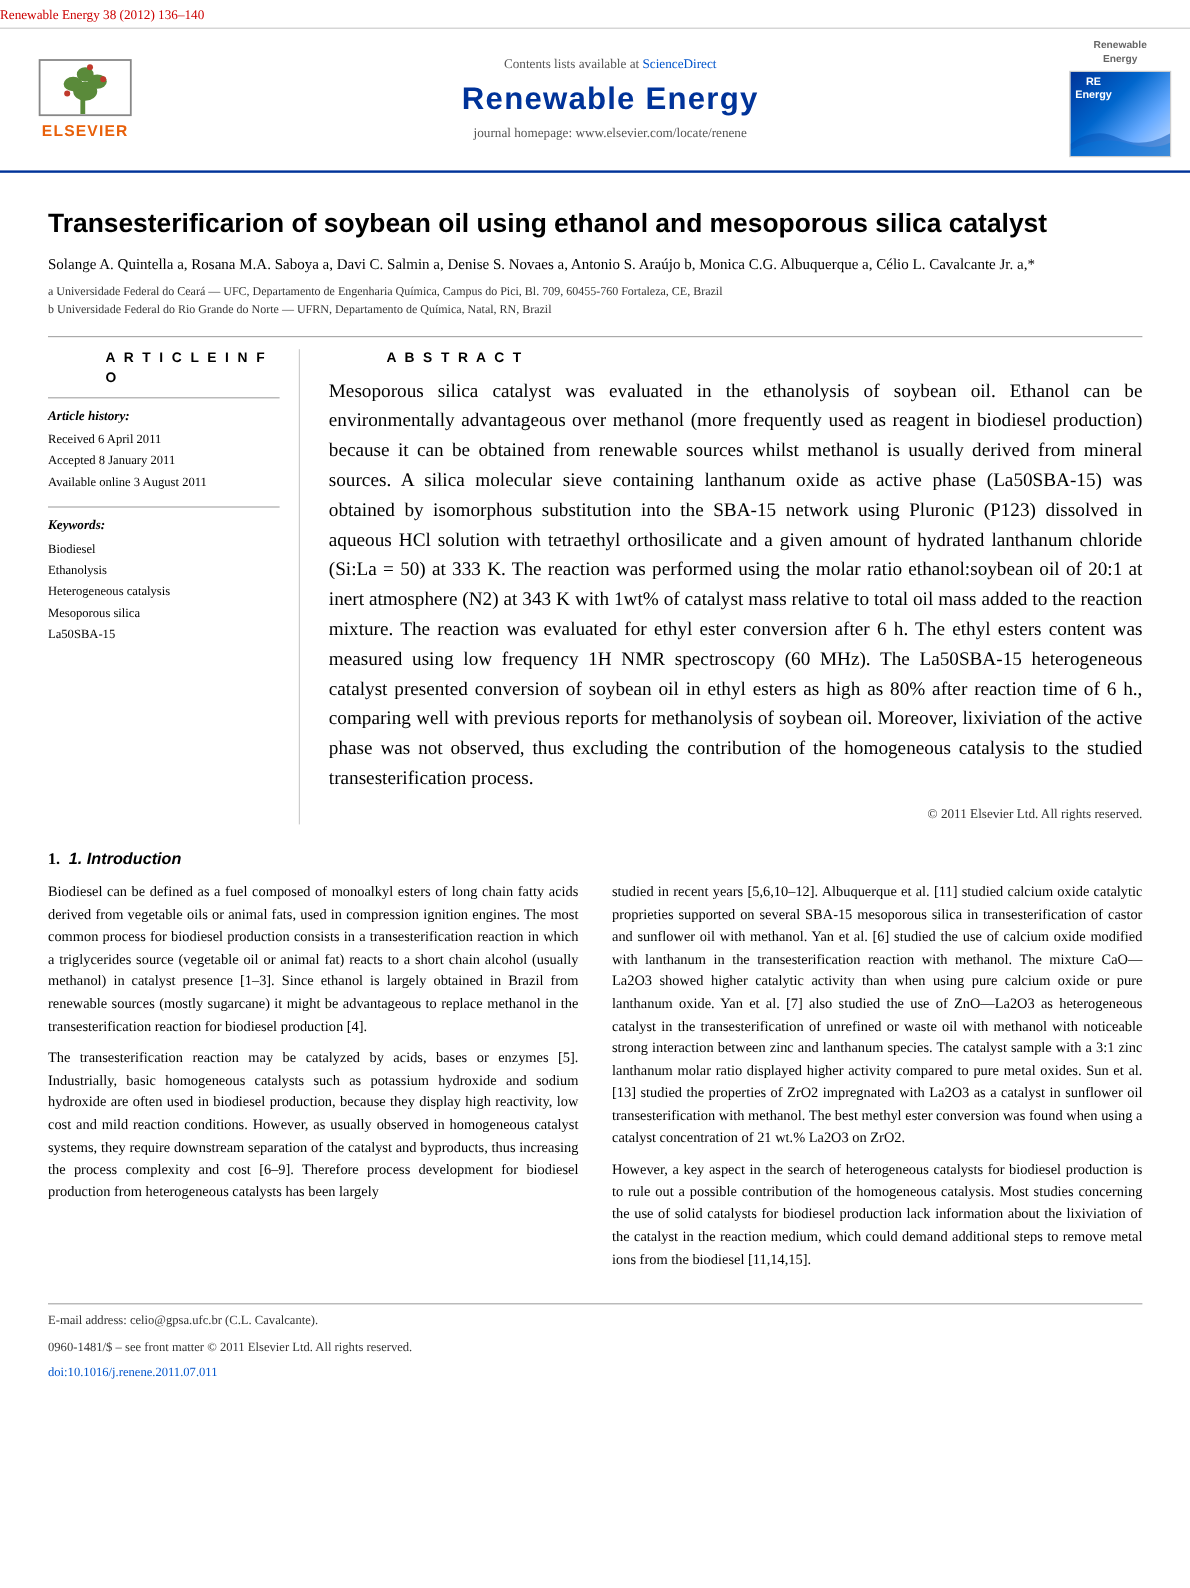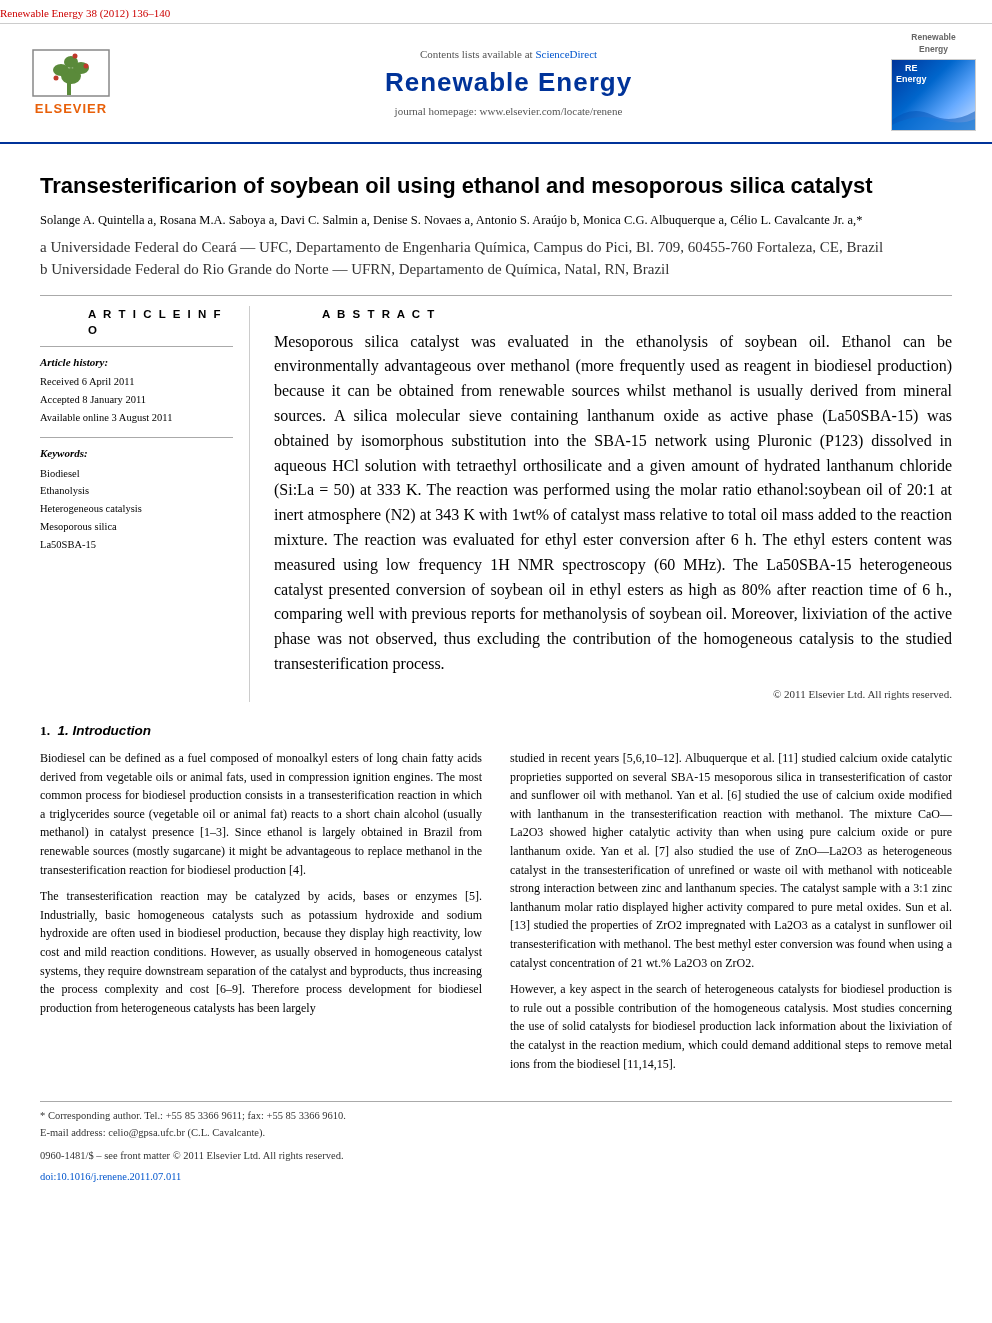--- a/index.html
+++ b/index.html
@@ -60,21 +60,21 @@
       line-height: 1.3;
       color: #000;
       font-family: Arial, sans-serif;
     }
     .authors {
       font-size: 12.5px;
       margin-bottom: 6px;
       line-height: 1.5;
     }
     .affiliations {
-      font-size: 15px;
+      font-size: 10px;
       color: #333;
       margin-bottom: 14px;
       line-height: 1.5;
     }
     .divider-line {
       border: none;
       border-top: 1px solid #aaa;
       margin: 10px 0;
     }
     .two-col {
@@ -334,21 +334,20 @@
         <p class="body-para">The transesterification reaction may be catalyzed by acids, bases or enzymes [5]. Industrially, basic homogeneous catalysts such as potassium hydroxide and sodium hydroxide are often used in biodiesel production, because they display high reactivity, low cost and mild reaction conditions. However, as usually observed in homogeneous catalyst systems, they require downstream separation of the catalyst and byproducts, thus increasing the process complexity and cost [6–9]. Therefore process development for biodiesel production from heterogeneous catalysts has been largely</p>
       </div>
       <div class="intro-right">
         <p class="body-para">studied in recent years [5,6,10–12]. Albuquerque et al. [11] studied calcium oxide catalytic proprieties supported on several SBA-15 mesoporous silica in transesterification of castor and sunflower oil with methanol. Yan et al. [6] studied the use of calcium oxide modified with lanthanum in the transesterification reaction with methanol. The mixture CaO—La2O3 showed higher catalytic activity than when using pure calcium oxide or pure lanthanum oxide. Yan et al. [7] also studied the use of ZnO—La2O3 as heterogeneous catalyst in the transesterification of unrefined or waste oil with methanol with noticeable strong interaction between zinc and lanthanum species. The catalyst sample with a 3:1 zinc lanthanum molar ratio displayed higher activity compared to pure metal oxides. Sun et al. [13] studied the properties of ZrO2 impregnated with La2O3 as a catalyst in sunflower oil transesterification with methanol. The best methyl ester conversion was found when using a catalyst concentration of 21 wt.% La2O3 on ZrO2.</p>
         <p class="body-para">However, a key aspect in the search of heterogeneous catalysts for biodiesel production is to rule out a possible contribution of the homogeneous catalysis. Most studies concerning the use of solid catalysts for biodiesel production lack information about the lixiviation of the catalyst in the reaction medium, which could demand additional steps to remove metal ions from the biodiesel [11,14,15].</p>
       </div>
     </div>
   </div>
 
   <div class="footnote-area">
-    <div>* Corresponding author. Tel.: +55 85 3366 9611; fax: +55 85 3366 9610.</div>
     <div>
       <span>E-mail address: celio@gpsa.ufc.br (C.L. Cavalcante).</span>
     </div>
     <div style="margin-top:6px;">0960-1481/$ – see front matter © 2011 Elsevier Ltd. All rights reserved.</div>
     <div class="doi-line blue-text">doi:10.1016/j.renene.2011.07.011</div>
   </div>
 
 </div>
 
 </body></html>

